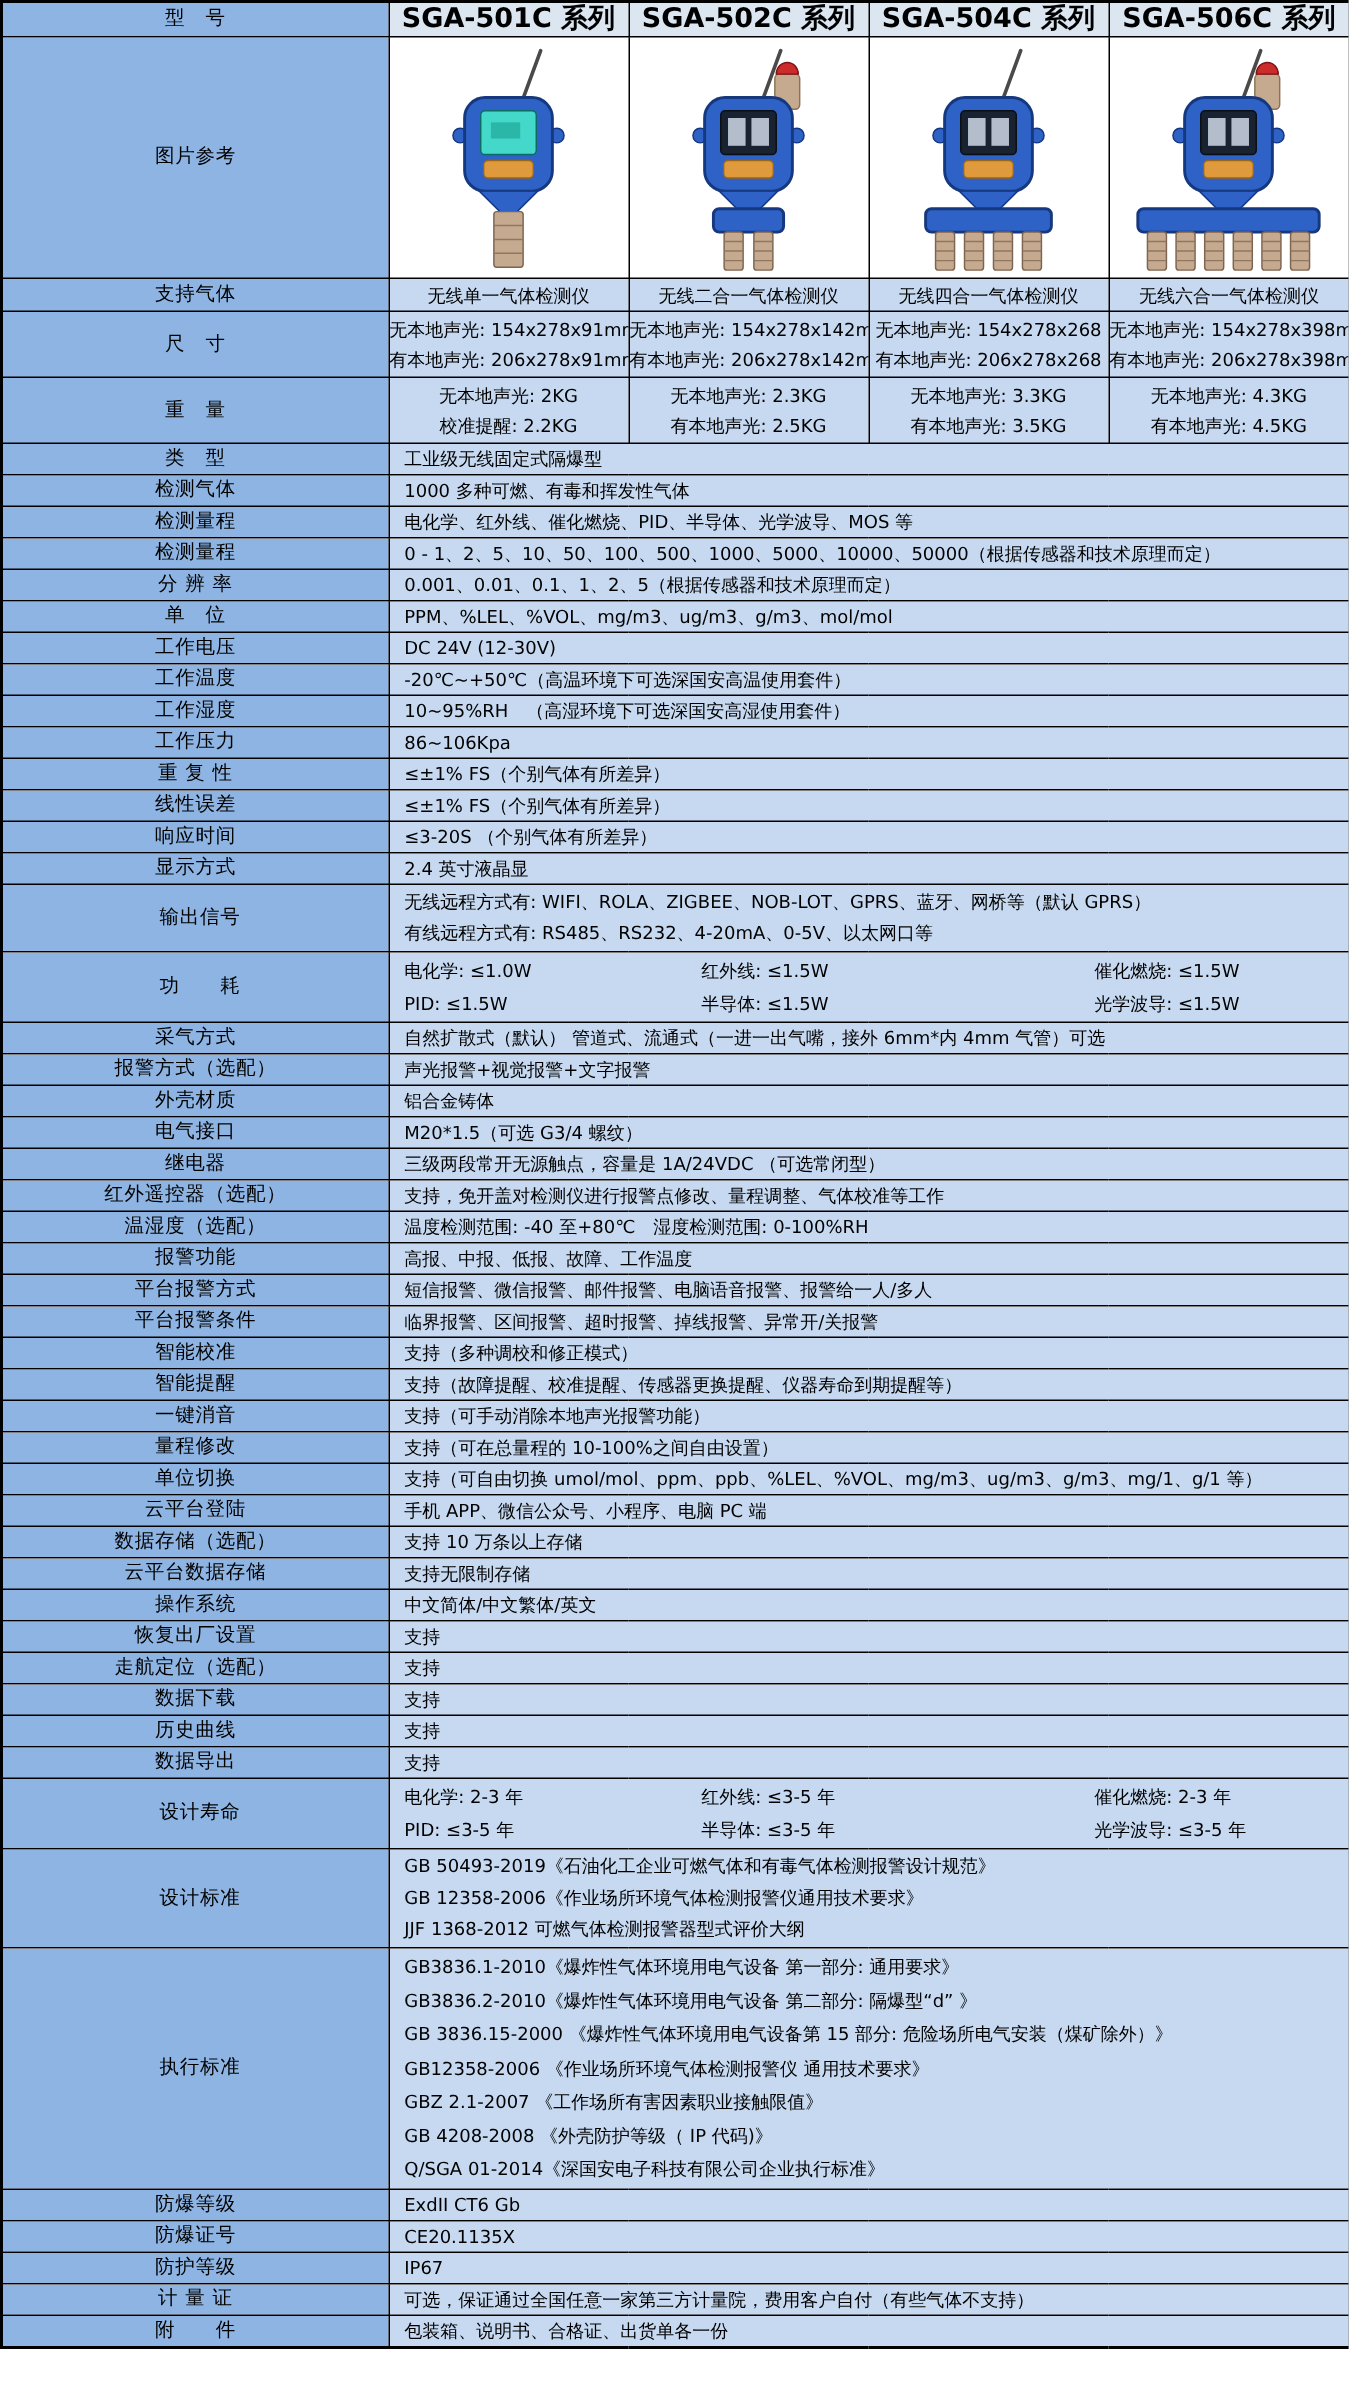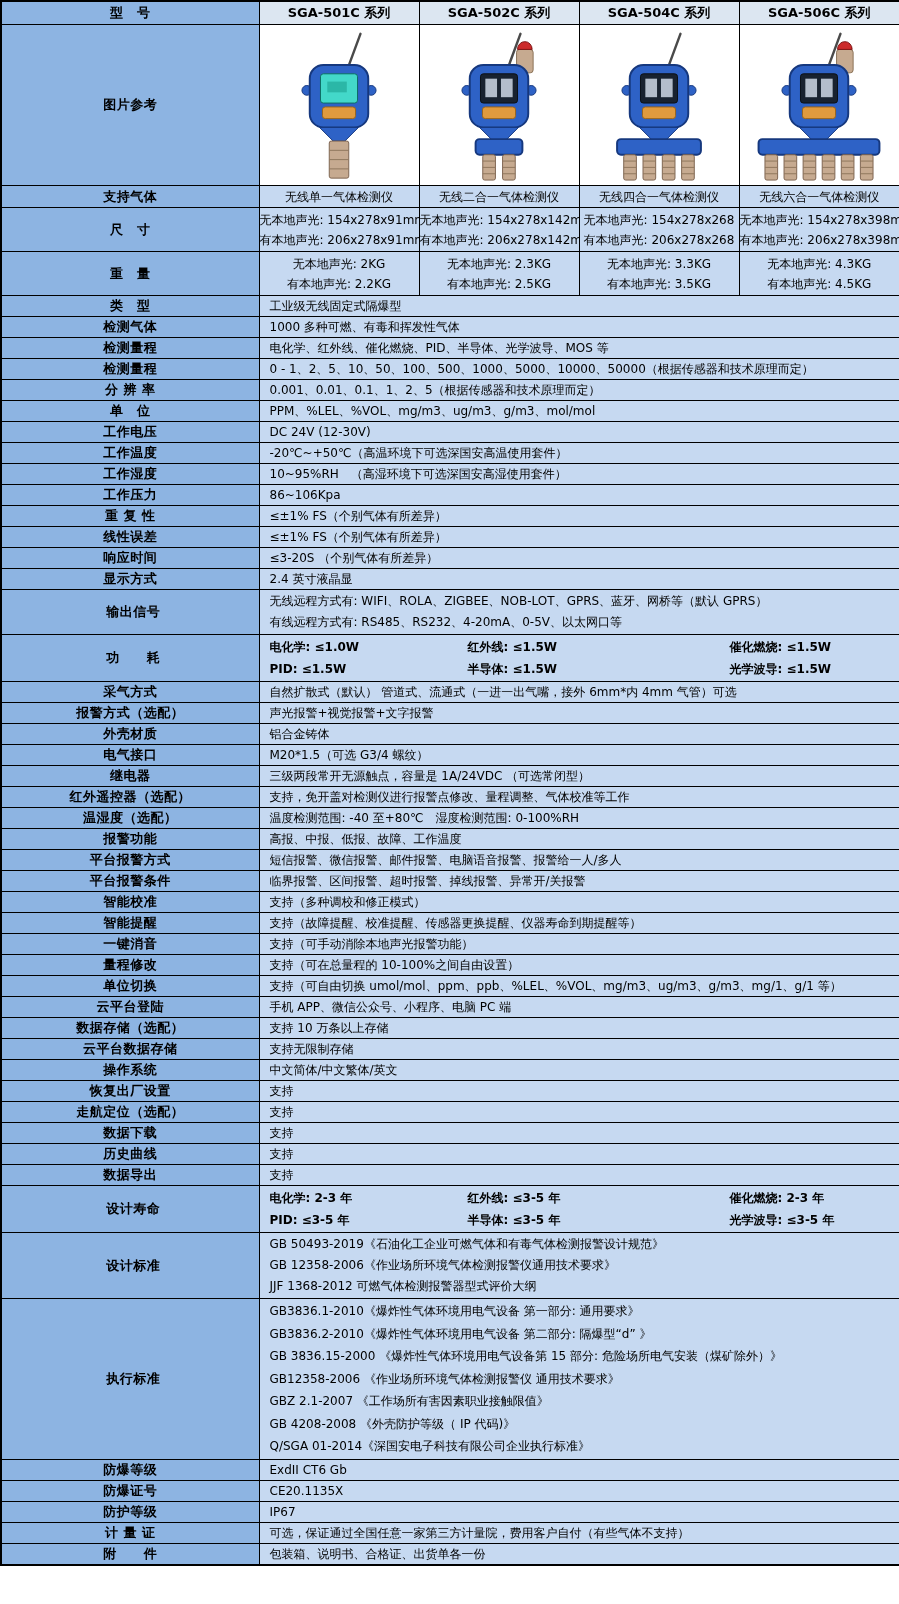--- a/index.html
+++ b/index.html
@@ -17,51 +17,51 @@
     color:#000;
     font:12px/20px "DejaVu Sans","Liberation Sans",sans-serif;
     height:20px;
     padding:0 4px 0 10px;
     overflow:hidden;
     white-space:nowrap;
     vertical-align:middle;
   }
   td.lbl{
     background:var(--label-bg);
-    font-weight:bold;
+    font-weight:normal;
     font-size:13px;
     text-align:center;
     padding:0 2px;
     letter-spacing:0.5px;
     margin-top:44px;
   }
   tr.kind-models td.model{
     background:var(--header-bg);
     font-weight:bold;
-    font-size:13px;
+    font-size:18px;
     text-align:center;
     height:22px;
     padding:0;
   }
   tr.kind-images td.imgcell{
     background:#ffffff;
     height:160px;
     padding:0;
     text-align:center;
     vertical-align:middle;
   }
   tr.kind-per4 td.val{ text-align:center; padding:0; height:21px;}
   tr.kind-per4x2 td.val{ text-align:center; padding:1px 0; height:41px;}
   tr.kind-per4x2 .l{ line-height:20px; }
   tr.kind-lines td{ padding:1px 4px 1px 10px; height:auto;}
   .line{ line-height:21px; }
   tr[data-name="row-executive-standard"] .line{ line-height:22.5px; }
   tr.kind-seg td{ padding:1px 4px 1px 10px; height:auto;}
   .segline{ line-height:22px; }
-  .seg{ display:inline-block; white-space:nowrap;font-weight:bold; }
+  .seg{ display:inline-block; white-space:nowrap; }
   .seg-0{ width:198px; }
   .seg-1{ width:262px; }
   .seg-2{ width:250px; }
   tr[data-name="row-dust-particles"] .seg-0{ width:352px; }
   svg{display:inline-block;vertical-align:middle;}
 </style>
 </head>
 <body>
 
 <div class="wrap" data-name="spec-sheet">
@@ -211,21 +211,21 @@
           </td>
           <td class="val" data-name="dimensions-value-3">
             <div class="l" data-name="dimensions-value-3-line-0">无本地声光: 154x278x398mm</div>
             <div class="l" data-name="dimensions-value-3-line-1">有本地声光: 206x278x398mm</div>
           </td>
         </tr>
         <tr class="kind-per4x2" data-name="row-weight">
           <td class="lbl" data-name="row-label-weight">重　量</td>
           <td class="val" data-name="weight-value-0">
             <div class="l" data-name="weight-value-0-line-0">无本地声光: 2KG</div>
-            <div class="l" data-name="weight-value-0-line-1">有本地声光: 2.2KG</div>
+            <div class="l" data-name="weight-value-0-line-1">校准提醒: 2.2KG</div>
           </td>
           <td class="val" data-name="weight-value-1">
             <div class="l" data-name="weight-value-1-line-0">无本地声光: 2.3KG</div>
             <div class="l" data-name="weight-value-1-line-1">有本地声光: 2.5KG</div>
           </td>
           <td class="val" data-name="weight-value-2">
             <div class="l" data-name="weight-value-2-line-0">无本地声光: 3.3KG</div>
             <div class="l" data-name="weight-value-2-line-1">有本地声光: 3.5KG</div>
           </td>
           <td class="val" data-name="weight-value-3">

